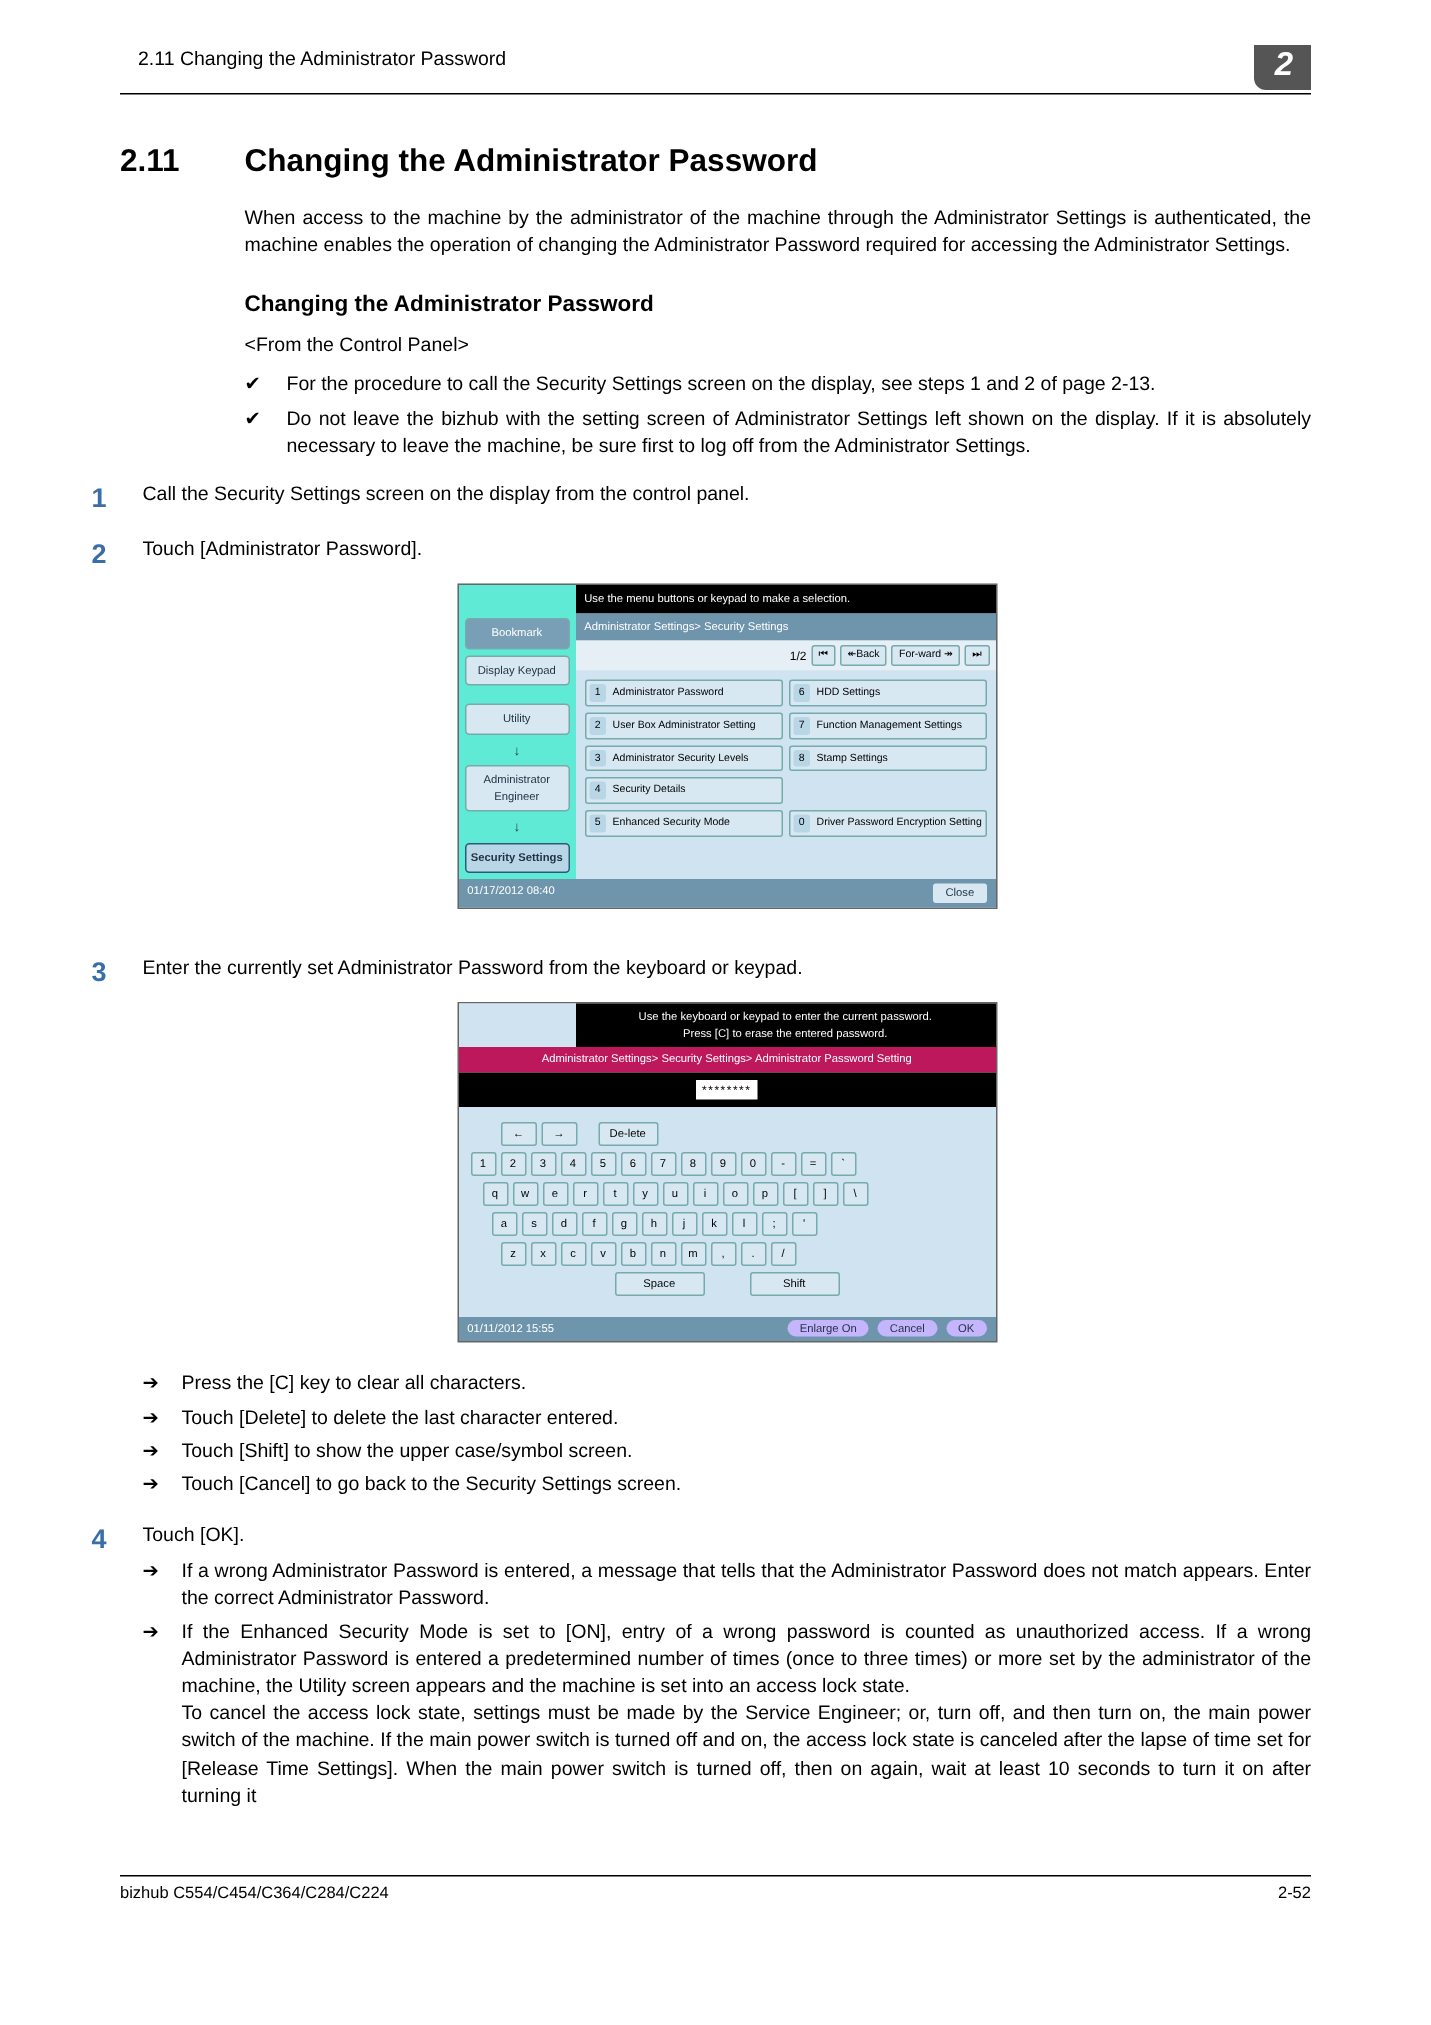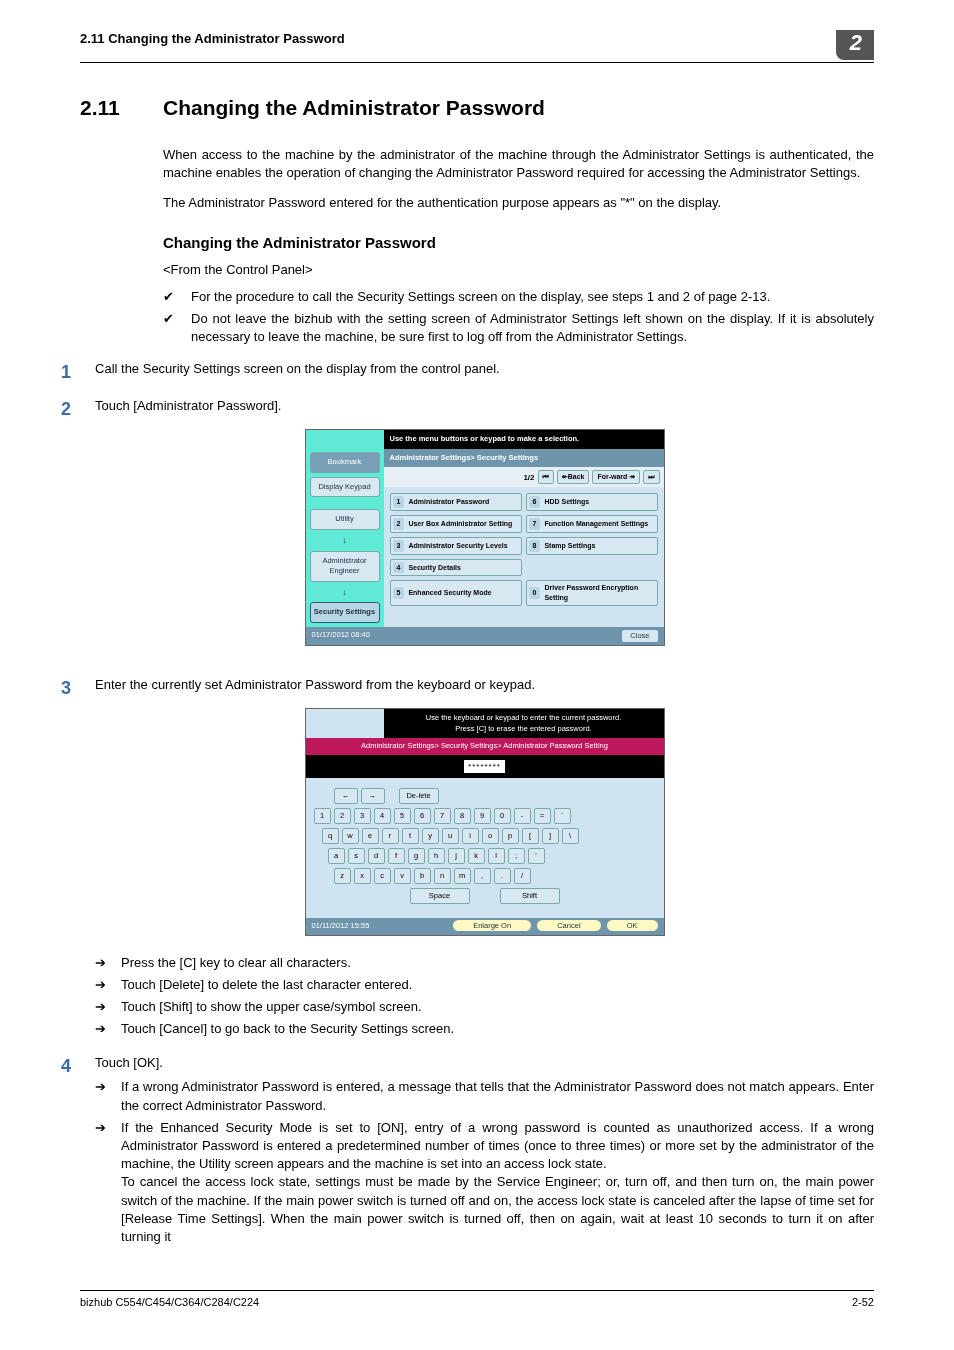--- a/index.html
+++ b/index.html
@@ -14,32 +14,32 @@
     line-height: 1.4;
   }
   .header-row {
     display: flex;
     justify-content: space-between;
     align-items: flex-start;
     border-bottom: 1px solid #000;
     padding-bottom: 2px;
     margin-bottom: 30px;
   }
-  .header-title { font-weight: bold; font-size: 13px; }
+  .header-title { font-weight: normal; font-size: 13px; margin-left: 12px; }
   .chapter-badge {
     background: #555;
     color: #fff;
     font-size: 22px;
     font-weight: bold;
     font-style: italic;
     padding: 0 12px 4px 14px;
     border-radius: 0 0 0 8px;
     line-height: 1.2;
   }
-  .sec-row { display: flex; gap: 28px; margin-bottom: 23px; }
+  .sec-row { display: flex; gap: 28px; margin-bottom: 13px; }
   .sec-num { font-size: 21px; font-weight: bold; min-width: 55px; }
   .sec-title { font-size: 21px; font-weight: bold; }
   .body-indent { margin-left: 83px; }
   p.para { margin-bottom: 12px; text-align: justify; }
   .subhead { font-weight: bold; font-size: 15px; margin: 20px 0 8px 0; }
   .angle { margin-bottom: 8px; }
   ul.ticks { list-style: none; margin-bottom: 14px; }
   ul.ticks li { display: flex; gap: 14px; margin-bottom: 4px; text-align: justify; }
   ul.ticks li .tick { min-width: 14px; }
   ol.steps { list-style: none; }
@@ -59,21 +59,21 @@
     border: 1px solid #666;
     font-size: 8px;
     text-align: left;
   }
   .s1-top { display:flex; }
   .s1-side { width: 78px; background:#5eead4; padding:4px; display:flex; flex-direction:column; gap:4px; }
   .s1-sidebtn { background:#d8e8f2; border:1px solid #7aa; border-radius:3px; padding:4px 3px; text-align:center; font-size:7.5px; color:#234; }
   .s1-sidebtn.dark { background:#789fb5; color:#fff; }
   .s1-sidebtn.sel { background:#b9d6e6; border-color:#2a5c7a;font-weight:bold; }
   .s1-arrow { text-align:center; color:#234; font-size:9px; }
-  .s1-main { flex:1;font-weight:bold; }
+  .s1-main { flex:1; }
   .s1-hint { background:#000; color:#fff; padding:4px 6px; font-size:7.5px; }
   .s1-bar { background:#6e95ac; color:#fff; padding:4px 6px; font-size:7.5px; }
   .s1-pager { background:#e5eff5; padding:3px 4px; display:flex; justify-content:flex-end; gap:3px; align-items:center; }
   .s1-pgbtn { background:#d8e8f2; border:1px solid #7aa; border-radius:2px; padding:1px 4px; font-size:7px; }
   .s1-grid { padding:6px; display:grid; grid-template-columns: 1fr 1fr; gap:4px; background:#cfe4f0;}
   .s1-opt { display:flex; align-items:center; background:#d8e8f2; border:1px solid #7aa; border-radius:2px; padding:2px; font-size:7px; }
   .s1-opt .num { background:#b9d6e6; padding:1px 4px; margin-right:4px; border-radius:2px; }
   .s1-foot { background:#6e95ac; color:#fff; padding:3px 6px; display:flex; justify-content:space-between; font-size:7.5px; }
   .s1-close { background:#d8e8f2; color:#234; border-radius:2px; padding:1px 8px; }
 
@@ -89,39 +89,38 @@
   .s2-bar { background:#be185d; color:#fff; padding:3px 6px; font-size:7.5px; }
   .s2-field { background:#000; padding:6px; }
   .s2-input { background:#fff; color:#000; padding:2px 4px; width:60px; font-size:8px; letter-spacing:1px;}
   .s2-kb { background:#cfe4f0; padding:10px 8px; }
   .s2-krow { display:flex; gap:3px; margin-bottom:4px; justify-content:flex-start; }
   .s2-key { background:#d8e8f2; border:1px solid #7aa; border-radius:2px; min-width:17px; height:16px; font-size:7.5px; display:flex; align-items:center; justify-content:center; padding:0 3px;}
   .s2-key.wide { min-width:40px; }
   .s2-key.wider { min-width:60px; }
   .s2-key.arrowk { min-width:24px; }
   .s2-foot { background:#6e95ac; color:#fff; padding:3px 6px; display:flex; justify-content:space-between; align-items:center; font-size:7.5px; }
-  .s2-fbtn { background:#fef9c3; color:#234; border-radius:10px; padding:1px 20px; margin-left:4px; font-size:7.5px;}
+  .s2-fbtn { background:#c4b5fd; color:#234; border-radius:10px; padding:1px 8px; margin-left:4px; font-size:7.5px;}
   .footer-row { display:flex; justify-content:space-between; border-top:1px solid #000; padding-top:4px; margin-top:40px; font-size:11px; }
 </style>
 </head>
 <body>
 
 <div class="header-row">
   <div class="header-title">2.11    Changing the Administrator Password</div>
   <div class="chapter-badge">2</div>
 </div>
 
 <div class="sec-row">
   <div class="sec-num">2.11</div>
   <div class="sec-title">Changing the Administrator Password</div>
 </div>
 
 <div class="body-indent">
   <p class="para">When access to the machine by the administrator of the machine through the Administrator Settings is authenticated, the machine enables the operation of changing the Administrator Password required for accessing the Administrator Settings.</p>
-  <p class="para">The Administrator Password entered for the authentication purpose appears as "*" on the display.</p>
 
   <div class="subhead">Changing the Administrator Password</div>
   <div class="angle">&lt;From the Control Panel&gt;</div>
 
   <ul class="ticks">
     <li>
         <span class="tick">✔</span>
         <span>For the procedure to call the Security Settings screen on the display, see steps 1 and 2 of page 2-13.</span>
       </li>
     <li>

